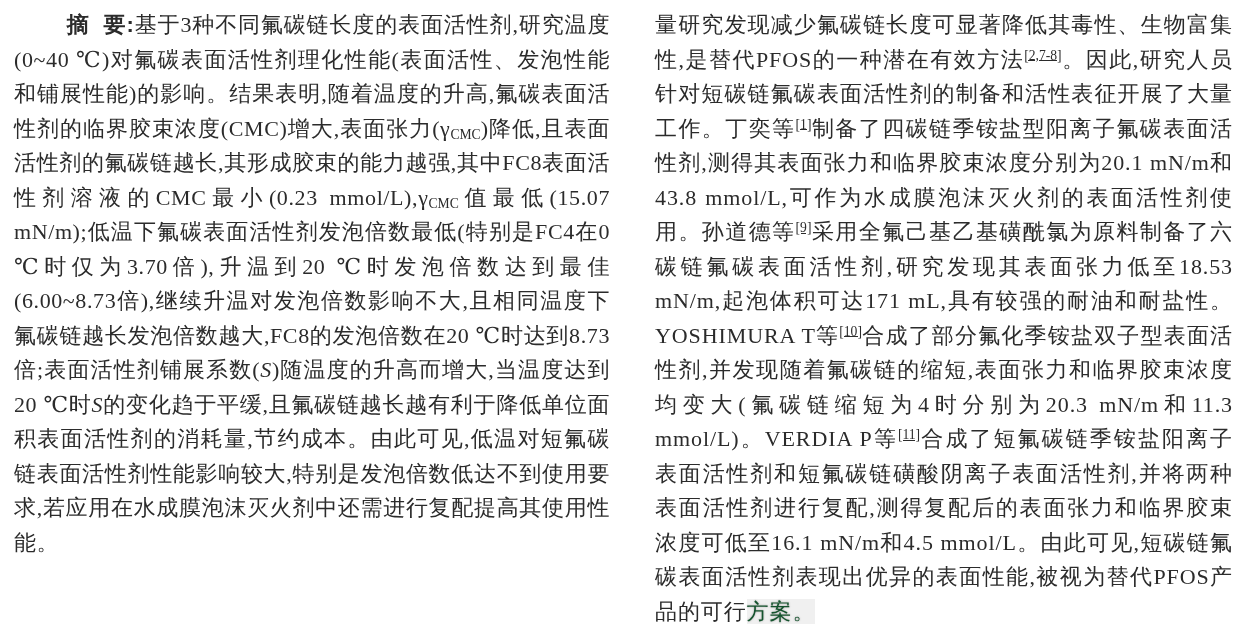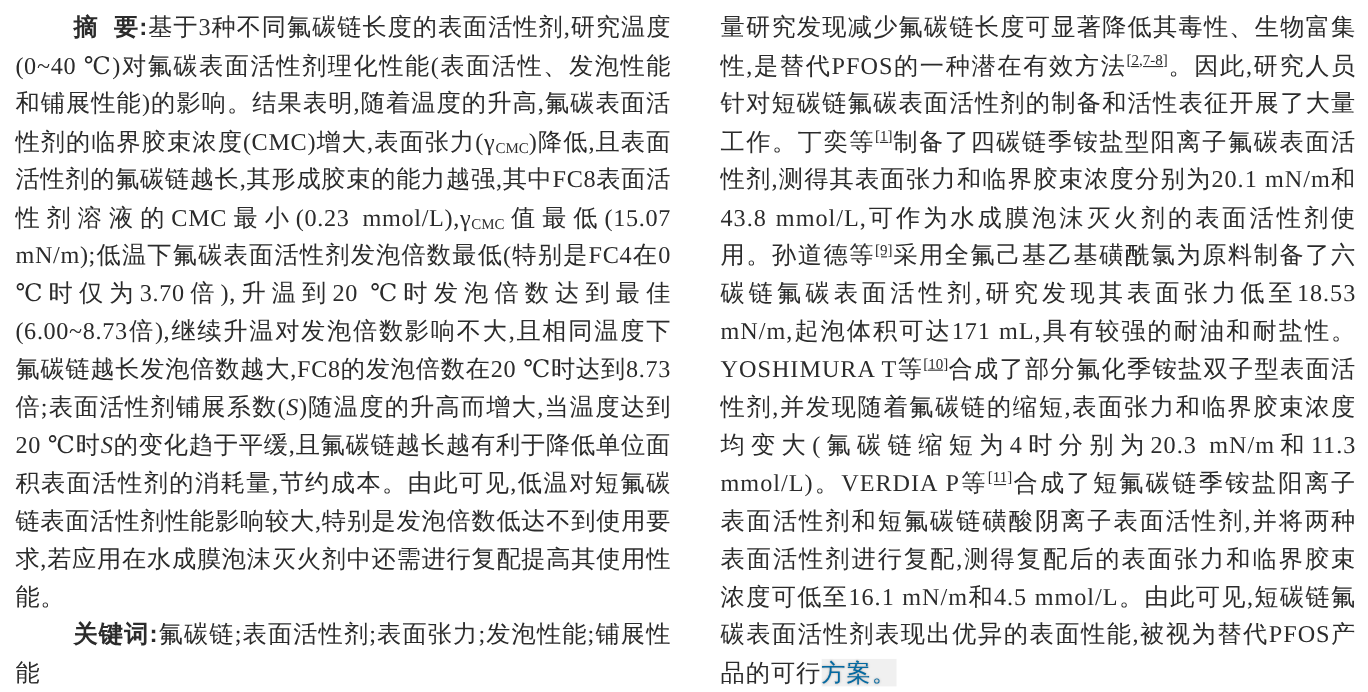--- a/index.html
+++ b/index.html
@@ -31,34 +31,33 @@
   .indent { text-indent: 2.4em; }
   .label {
     font-family: "Liberation Sans", "DejaVu Sans", sans-serif;
     font-weight: 700;
   }
   sup, sub { font-size: 0.62em; line-height: 0; letter-spacing: 0; }
   sup { vertical-align: 0.55em; text-decoration: underline; }
   sub { vertical-align: -0.25em; }
   i { font-style: italic; }
   .faded {
-    color: #0369a1;
+    color: #14532d;
     text-shadow: 0 0 2px #9a9a9a;
     background: rgba(170,170,170,0.18);
   }
 </style>
 </head>
 <body>
 
 <div class="page">
 
   <div class="col col-left">
     <p class="indent"><span class="label">摘&nbsp;&nbsp;要:</span><span><span>基于3种不同氟碳链长度的表面活性剂,研究温度(0~40 ℃)对氟碳表面活性剂理化性能(表面活性、发泡性能和铺展性能)的影响。结果表明,随着温度的升高,氟碳表面活性剂的临界胶束浓度(CMC)增大,表面张力(γ</span><sub>CMC</sub><span>)降低,且表面活性剂的氟碳链越长,其形成胶束的能力越强,其中FC8表面活性剂溶液的CMC最小(0.23 mmol/L),γ</span><sub>CMC</sub><span>值最低(15.07 mN/m);低温下氟碳表面活性剂发泡倍数最低(特别是FC4在0 ℃时仅为3.70倍),升温到20 ℃时发泡倍数达到最佳(6.00~8.73倍),继续升温对发泡倍数影响不大,且相同温度下氟碳链越长发泡倍数越大,FC8的发泡倍数在20 ℃时达到8.73倍;表面活性剂铺展系数(</span><i>S</i><span>)随温度的升高而增大,当温度达到20 ℃时</span><i>S</i><span>的变化趋于平缓,且氟碳链越长越有利于降低单位面积表面活性剂的消耗量,节约成本。由此可见,低温对短氟碳链表面活性剂性能影响较大,特别是发泡倍数低达不到使用要求,若应用在水成膜泡沫灭火剂中还需进行复配提高其使用性能。</span></span></p>
 
-    <p class="indent"><span class="label">关键词:</span><span>氟碳链;表面活性剂;表面张力;发泡性能;铺展性能</span></p>
 
   </div>
 
   <div class="col col-right">
     <p><span><span>量研究发现减少氟碳链长度可显著降低其毒性、生物富集性,是替代PFOS的一种潜在有效方法</span><sup>[2,7-8]</sup><span>。因此,研究人员针对短碳链氟碳表面活性剂的制备和活性表征开展了大量工作。丁奕等</span><sup>[1]</sup><span>制备了四碳链季铵盐型阳离子氟碳表面活性剂,测得其表面张力和临界胶束浓度分别为20.1 mN/m和43.8 mmol/L,可作为水成膜泡沫灭火剂的表面活性剂使用。孙道德等</span><sup>[9]</sup><span>采用全氟己基乙基磺酰氯为原料制备了六碳链氟碳表面活性剂,研究发现其表面张力低至18.53 mN/m,起泡体积可达171 mL,具有较强的耐油和耐盐性。YOSHIMURA T等</span><sup>[10]</sup><span>合成了部分氟化季铵盐双子型表面活性剂,并发现随着氟碳链的缩短,表面张力和临界胶束浓度均变大(氟碳链缩短为4时分别为20.3 mN/m和11.3 mmol/L)。VERDIA P等</span><sup>[11]</sup><span>合成了短氟碳链季铵盐阳离子表面活性剂和短氟碳链磺酸阴离子表面活性剂,并将两种表面活性剂进行复配,测得复配后的表面张力和临界胶束浓度可低至16.1 mN/m和4.5 mmol/L。由此可见,短碳链氟碳表面活性剂表现出优异的表面性能,被视为替代PFOS产品的可行</span><span class="faded">方案。</span></span></p>
   </div>
 
 </div>
 
 </body></html>

